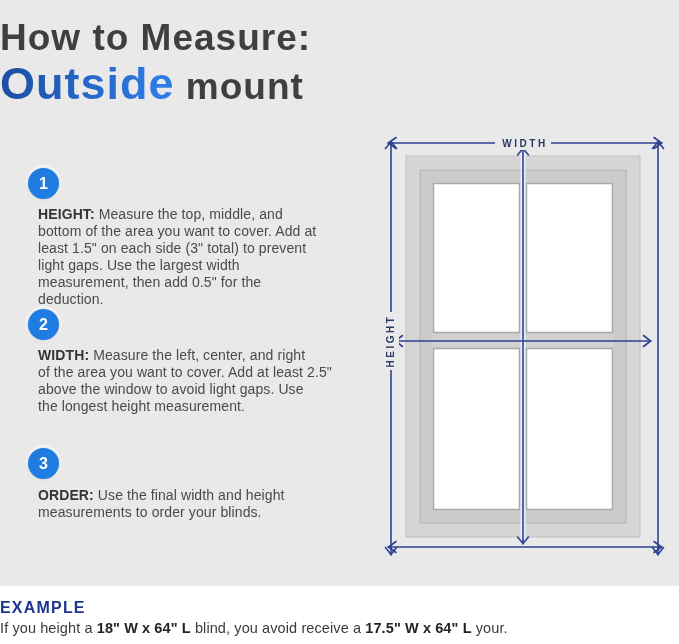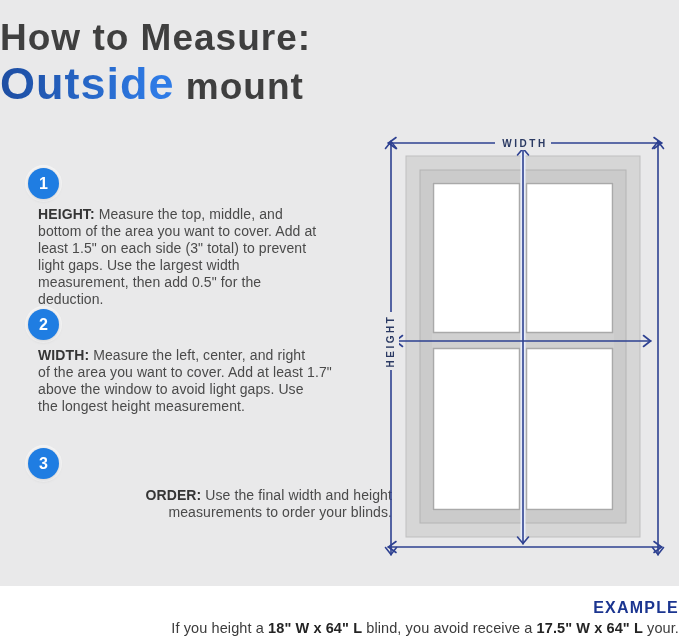--- a/index.html
+++ b/index.html
@@ -34,21 +34,21 @@
   .step-label{font-weight:700; color:#353535; white-space:normal;}
   
   .diagram{position:absolute; left:375px; top:125px;}
   .dim-label{
     font-family:"Liberation Sans", sans-serif;
     font-size:10px; font-weight:700; letter-spacing:2.5px; fill:#2b3a63;
   }
   
   .footer{
     position:absolute; left:0; top:586px; width:679px; height:58px;
-    background:#ffffff; text-align:right;
+    background:#ffffff; text-align:left;
   }
   .example-heading{
     margin-top:13px; font-size:16px; font-weight:700;
     color:#1b3590; letter-spacing:1.2px;
   }
   .example-line{margin-top:3px; font-size:14.5px; color:#3b3b3b; letter-spacing:.1px;}
   .example-bold{font-weight:700; color:#242424;}
 </style>
 </head>
 <body>
@@ -67,28 +67,28 @@
 bottom of the area you want to cover. Add at
 least 1.5" on each side (3" total) to prevent
 light gaps. Use the largest width
 measurement, then add 0.5" for the
 deduction.</span></div>
 
   <div class="step-circle" style="left:28px; top:309px;">
     <span>2</span>
   </div>
   <div class="step-text" style="left:38px; top:347px;"><span class="step-label">WIDTH:</span> <span>Measure the left, center, and right
-of the area you want to cover. Add at least 1.7"
+of the area you want to cover. Add at least 2.5"
 above the window to avoid light gaps. Use
 the longest height measurement.</span></div>
 
   <div class="step-circle" style="left:28px; top:448px;">
     <span>3</span>
   </div>
-  <div class="step-text" style="left:38px; top:487px;text-align:right;"><span class="step-label">ORDER:</span> <span>Use the final width and height
+  <div class="step-text" style="left:38px; top:487px;"><span class="step-label">ORDER:</span> <span>Use the final width and height
 measurements to order your blinds.</span></div>
 
   <svg class="diagram" width="300" height="440" viewBox="0 0 300 440">
 
     <g>
       <rect x="31" y="31" width="234" height="381" fill="#d6d6d6" stroke="#bfbfbf" stroke-width="1"></rect>
       <rect x="45" y="45" width="206" height="353" fill="#cbcbcb" stroke="#b4b4b4" stroke-width="1"></rect>
       <rect x="57" y="57" width="182" height="329" fill="#d0d0d0"></rect>
       <g fill="#ffffff" stroke="#a9a9a9" stroke-width="1.5">
         <rect x="58.5" y="58.5" width="86" height="149"></rect>

